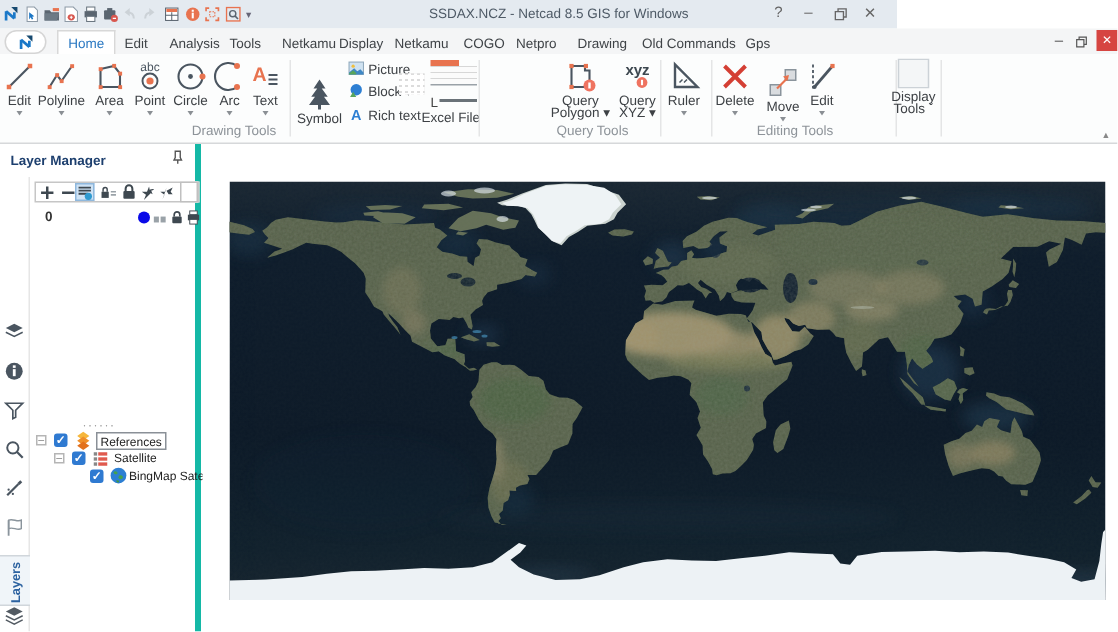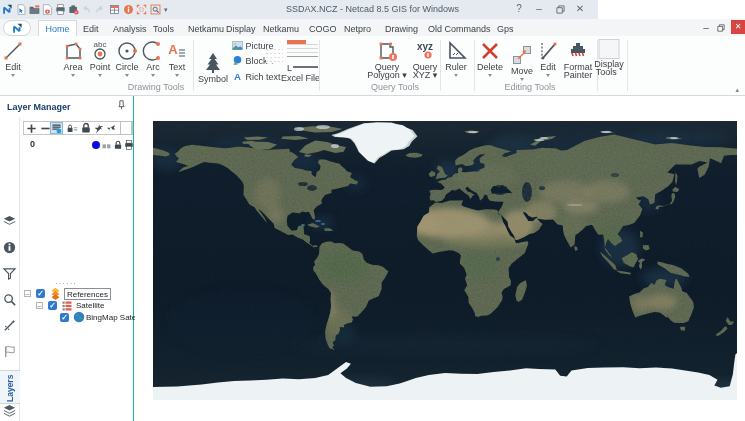--- a/index.html
+++ b/index.html
@@ -17,21 +17,21 @@
 
 #ribbon{position:absolute;left:0;top:36px;width:745px;height:60px;background:#fcfdfd;border-bottom:1px solid #d6d8da;}
 .rbtn{position:absolute;top:4px;text-align:center;color:#3d4145;font-size:9px;}
 .rbtn .ric{display:block;margin:0 auto;}
 .rbtn .rlb{display:block;margin-top:1px;line-height:8px;}
 .rbtn .rdd{display:block;margin:3px auto 0;width:0;height:0;border-left:2.5px solid transparent;border-right:2.5px solid transparent;border-top:3px solid #8a8f94;}
 .smbtn{position:absolute;font-size:9px;color:#3d4145;height:12px;line-height:12px;white-space:nowrap;}
 .gsep{position:absolute;top:4px;height:86%;border-left:1px solid #e4e5e6;}
 .glabel{position:absolute;top:46px;font-size:9px;color:#8d9399;text-align:center;}
 
-#panel{position:absolute;left:0;top:96px;width:134px;height:325px;background:#fff;border-right:1px solid #14b8a6;}
+#panel{position:absolute;left:0;top:96px;width:134px;height:325px;background:#fff;border-right:4px solid #14b8a6;}
 #ptitle{position:absolute;left:7px;top:6px;font-size:9px;font-weight:bold;color:#1d3f6e;}
 #strip{position:absolute;left:0;top:22px;width:20px;height:303px;border-right:1px solid #e6e6e6;}
 .sic{position:absolute;left:2px;width:15px;height:15px;}
 #ltab{position:absolute;left:0px;top:252px;width:20px;height:34px;background:#f0f5f9;border-top:1px solid #d0d6db;border-bottom:1px solid #d0d6db;}
 #ltab span{position:absolute;left:5px;top:31px;transform:rotate(-90deg);transform-origin:0 0;font-size:8.5px;font-weight:bold;color:#2c62a0;white-space:nowrap;}
 #toolbox{position:absolute;left:23px;top:25px;width:110px;height:14px;border:1px solid #c6c6c6;background:#fff;}
 #zerorow{position:absolute;left:24px;top:43px;width:109px;height:12px;font-size:9px;font-weight:bold;color:#333;}
 .titem{position:absolute;font-size:8px;color:#222;height:12px;line-height:12px;white-space:nowrap;}
 .cb{position:absolute;width:9px;height:9px;background:#2f7ad1;border-radius:2px;color:#fff;font-size:8px;line-height:9px;text-align:center;font-weight:bold;}
 .expbox{position:absolute;width:7px;height:7px;border:1px solid #b5b5b5;background:#fff;color:#777;font-size:7px;line-height:5px;text-align:center;}
@@ -139,20 +139,31 @@
 </div>
 
 <div id="ribbon">
 <div class="rbtn" style="left:0px;top:4px;width:26px">
         <svg class="ric" width="22" height="22" viewBox="0 0 22 22">
           <path d="M4 18L18 4" stroke="#4a5560" stroke-width="1.4"></path>
           <rect x="2.5" y="16.5" width="3" height="3" fill="#e8734f"></rect>
           <rect x="16.5" y="2.5" width="3" height="3" fill="#e8734f"></rect>
         </svg>
         <span class="rlb">Edit</span>
+        <span class="rdd"></span>
+      </div>
+      <div class="rbtn" style="left:22px;top:4px;width:38px">
+        <svg class="ric" width="22" height="22" viewBox="0 0 22 22">
+          <path d="M3 18l5-8 3 4 7-10" stroke="#4a5560" stroke-width="1.4" fill="none"></path>
+          <rect x="1.8" y="16.8" width="2.6" height="2.6" fill="#e8734f"></rect>
+          <rect x="6.8" y="8.8" width="2.6" height="2.6" fill="#e8734f"></rect>
+          <rect x="9.8" y="12.8" width="2.6" height="2.6" fill="#e8734f"></rect>
+          <rect x="16.8" y="2.8" width="2.6" height="2.6" fill="#e8734f"></rect>
+        </svg>
+        <span class="rlb">Polyline</span>
         <span class="rdd"></span>
       </div>
       <div class="rbtn" style="left:59px;top:4px;width:28px">
         <svg class="ric" width="22" height="22" viewBox="0 0 22 22">
           <path d="M5 18V6l9-2 4 5v9z" stroke="#4a5560" stroke-width="1.4" fill="none"></path>
           <rect x="3.8" y="16.8" width="2.6" height="2.6" fill="#e8734f"></rect>
           <rect x="3.8" y="4.8" width="2.6" height="2.6" fill="#e8734f"></rect>
           <rect x="12.8" y="2.6" width="2.6" height="2.6" fill="#e8734f"></rect>
           <rect x="16.8" y="7.8" width="2.6" height="2.6" fill="#e8734f"></rect>
           <rect x="16.8" y="16.8" width="2.6" height="2.6" fill="#e8734f"></rect>
@@ -271,29 +282,20 @@
       </div>
       <div class="rbtn" style="left:535px;top:4px;width:26px">
         <svg class="ric" width="22" height="22" viewBox="0 0 22 22">
           <path d="M5 3v16" stroke="#4a5560" stroke-width="1.2" stroke-dasharray="2 1.6"></path>
           <path d="M6 18L18 4" stroke="#4a5560" stroke-width="1.8"></path>
           <rect x="16.6" y="2.6" width="2.8" height="2.8" fill="#e8734f"></rect>
           <circle cx="6" cy="18" r="1.4" fill="#4a5560"></circle>
         </svg>
         <span class="rlb">Edit</span>
         <span class="rdd"></span>
-      </div>
-      <div class="rbtn" style="left:559px;top:4px;width:38px">
-        <svg class="ric" width="22" height="22" viewBox="0 0 22 22">
-          <path d="M4 9h14v4H4z" fill="#4a5560"></path>
-          <path d="M6 6h10v3H6z" fill="#4a5560"></path>
-          <path d="M5 13l1 3m2.5-3l1 3m2.5-3l1 3m2.5-3l1 3" stroke="#d43f34" stroke-width="1.6"></path>
-          <rect x="9" y="3" width="4" height="3" fill="#4a5560"></rect>
-        </svg>
-        <span class="rlb">Format<br>Painter</span>
       </div>
       <div class="gsep" style="left:597px"></div>
       <div class="rbtn" style="left:592px;top:3px;width:34px">
         <svg class="ric" width="22" height="20" viewBox="0 0 22 20">
           <rect x="1" y="0.5" width="20" height="19" fill="#f4f6f7" stroke="#ccd2d7"></rect>
         </svg>
         <span class="rlb">Display<br>Tools ˇ</span>
       </div>
       <div class="gsep" style="left:627px"></div>
       <div class="glabel" style="left:101px;width:110px">Drawing Tools</div>

